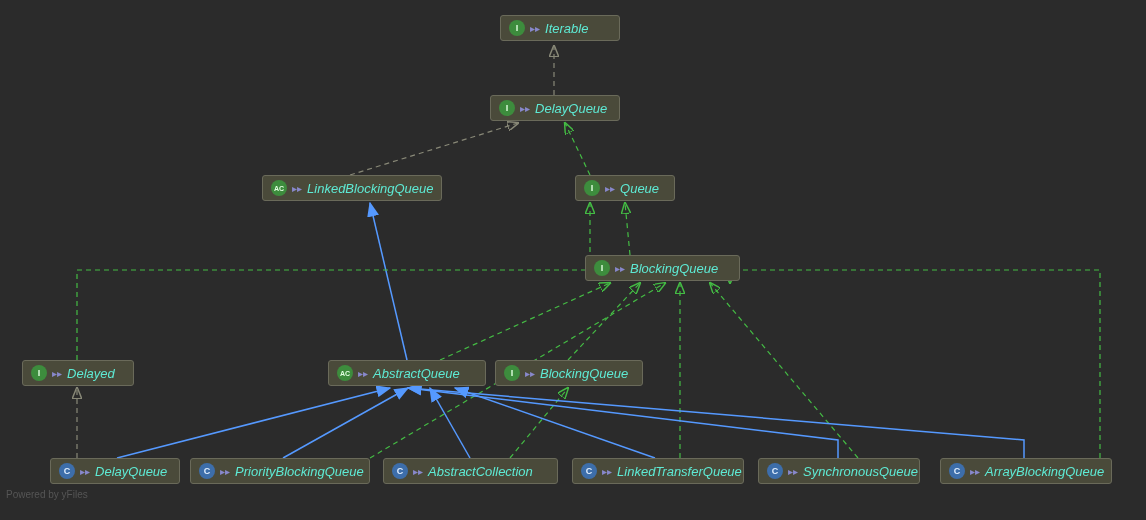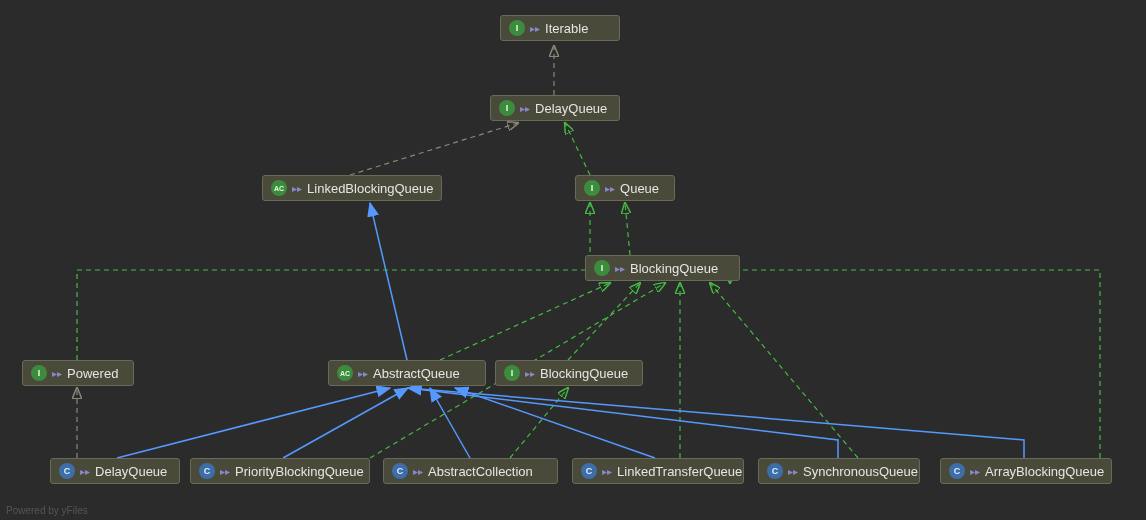--- a/index.html
+++ b/index.html
@@ -24,22 +24,23 @@
       border: 1px solid #6a6a5a;
       border-radius: 3px;
       display: flex;
       align-items: center;
       padding: 4px 8px;
       gap: 5px;
       white-space: nowrap;
     }
 
     .node-label {
-      color: #e5e5e5;
+      color: #5eead4;
       font-size: 13px;
+      font-style: italic;
     }
 
     .badge {
       width: 16px;
       height: 16px;
       border-radius: 50%;
       display: flex;
       align-items: center;
       justify-content: center;
       font-size: 9px;
@@ -59,21 +60,21 @@
       position: absolute;
       top: 0;
       left: 0;
       width: 1146px;
       height: 520px;
       pointer-events: none;
     }
 
     .watermark {
       position: absolute;
-      bottom: 4px;
+      bottom: 20px;
       left: 6px;
       color: #555;
       font-size: 10px;
       text-align: right;
     }
   </style>
 </head>
 <body>
 
 <div class="diagram-container">
@@ -182,21 +183,21 @@
 
   <div class="node" style="left:585px; top:255px; width:155px;">
     <span class="badge badge-i">I</span>
     <span class="icon-small">▸▸</span>
     <span class="node-label">BlockingQueue</span>
   </div>
 
   <div class="node" style="left:22px; top:360px; width:112px;">
     <span class="badge badge-i">I</span>
     <span class="icon-small">▸▸</span>
-    <span class="node-label">Powered</span>
+    <span class="node-label">Delayed</span>
   </div>
 
   <div class="node" style="left:328px; top:360px; width:158px;">
     <span class="badge badge-i" style="font-size:7px;">AC</span>
     <span class="icon-small">▸▸</span>
     <span class="node-label">AbstractQueue</span>
   </div>
 
   <div class="node" style="left:495px; top:360px; width:148px;">
     <span class="badge badge-i">I</span>

